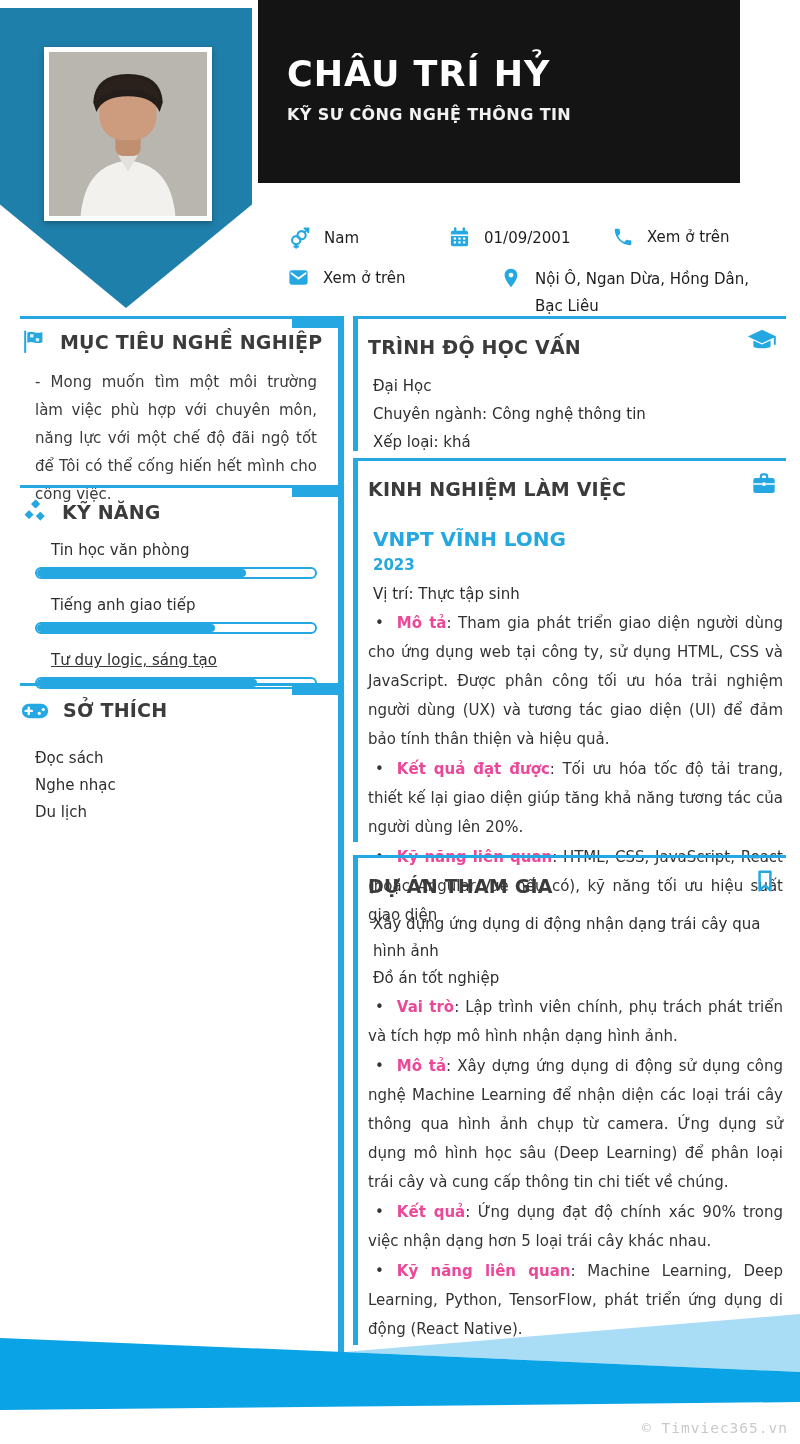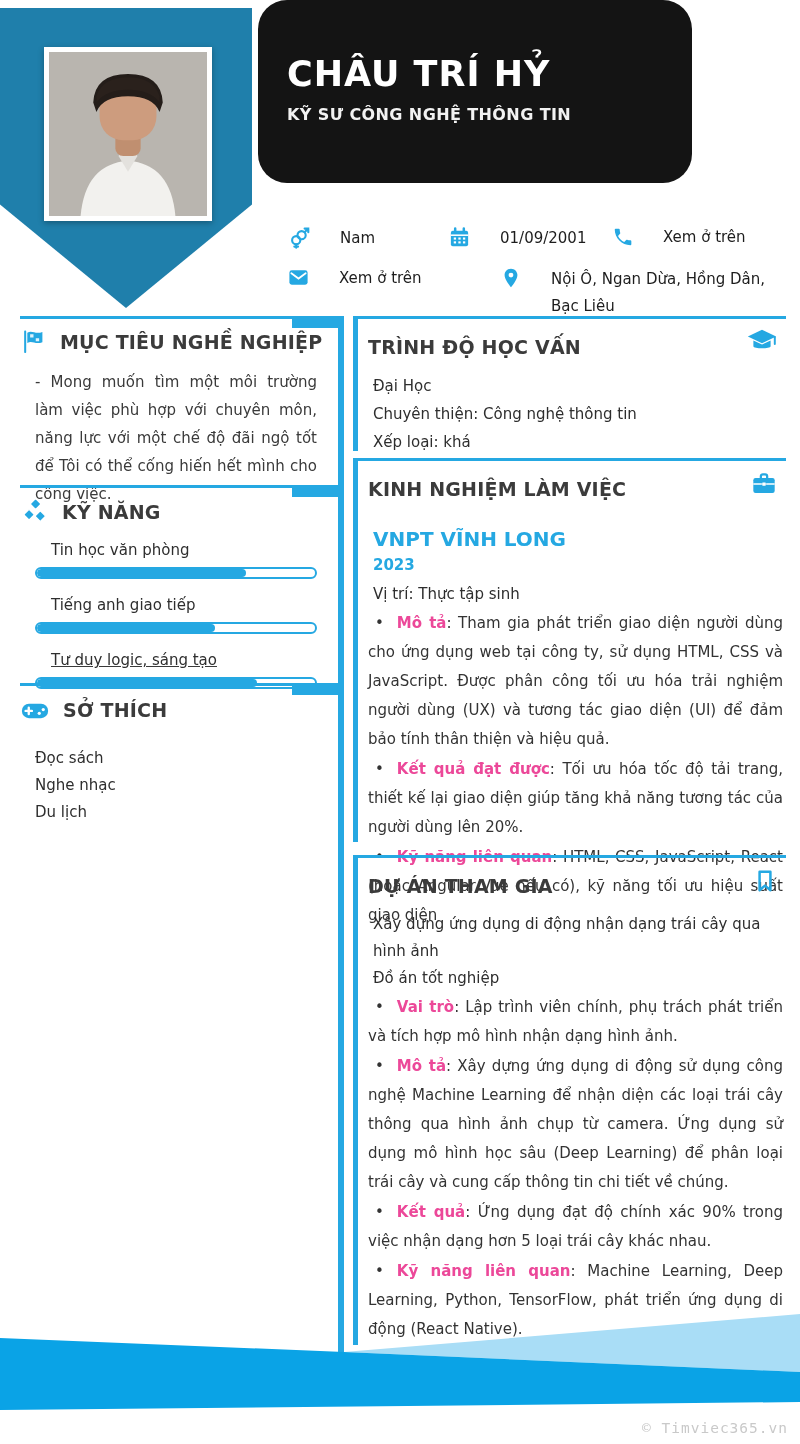--- a/index.html
+++ b/index.html
@@ -10,33 +10,33 @@
     --footer-light:#a9ddf6;
     --text:#3a3a3a;
     --watermark:#c9c9c9;
   }
   *{margin:0;padding:0;box-sizing:border-box;}
   html,body{background:#fff;}
   body{font-family:"DejaVu Sans","Liberation Sans",sans-serif;color:var(--text);}
   .page{position:relative;width:800px;height:1444px;background:#fff;overflow:hidden;}
 
   
-  .hdr-black{position:absolute;left:258px;top:0;width:434px;height:183px;background:var(--header-bg);border-radius:29px;}
+  .hdr-black{position:absolute;left:258px;top:0;width:482px;height:183px;background:var(--header-bg);}
   .hdr-name{position:absolute;left:29px;top:54px;font-size:35px;font-weight:bold;color:#fff;letter-spacing:1px;white-space:nowrap;}
   .hdr-job{position:absolute;left:29px;top:105px;font-size:16px;font-weight:bold;color:#f2f2f2;letter-spacing:.4px;white-space:nowrap;}
 
   
   .banner{position:absolute;left:0;top:8px;width:252px;height:300px;background:var(--banner);
           clip-path:polygon(0 0,100% 0,100% 65.5%,50% 100%,0 65.5%);}
   .photo-card{position:absolute;left:44px;top:47px;width:168px;height:174px;background:#fff;padding:5px;
               box-shadow:0 2px 6px rgba(0,0,0,.3);}
   .photo-card svg{display:block;width:158px;height:164px;}
 
   
-  .ci{position:absolute;display:flex;align-items:center;gap:29px;font-size:15px;color:#1d1d1d;justify-content:flex-end;}
+  .ci{position:absolute;display:flex;align-items:center;gap:13px;font-size:15px;color:#1d1d1d;justify-content:flex-end;}
   .ci.addr{align-items:flex-start;}
   .ci .txt{line-height:22px;}
   .ci.addr .txt{line-height:27px;width:236px;}
   .ic{display:inline-flex;color:var(--accent);flex:0 0 auto;}
   .ic svg{display:block;}
 
   
   .divider{position:absolute;left:338px;top:316px;width:6px;height:1036px;background:var(--accent);}
 
   
@@ -231,21 +231,21 @@
       <span class="sec-title">TRÌNH ĐỘ HỌC VẤN</span>
     </div>
     <span class="sec-ic">
       <svg width="32" height="28" viewBox="0 0 26 22" fill="currentColor">
         <path d="M13 1 1.5 6.5 13 12l11.5-5.5z"></path>
         <path d="M6 9.8v4.6c0 2.2 14 2.2 14 0V9.8l-7 3.3z"></path>
         <path d="M23.4 7.2v5.4" stroke="currentColor" stroke-width="1.6" stroke-linecap="round"></path>
       </svg>
     </span>
     <div class="rline" style="margin-top:14px;">Đại Học</div>
-    <div class="rline" style="margin-top:0;">Chuyên thiện: Công nghệ thông tin</div>
+    <div class="rline" style="margin-top:0;">Chuyên ngành: Công nghệ thông tin</div>
     <div class="rline" style="margin-top:0;">Xếp loại: khá</div>
   </div>
 
   <div class="rsec" style="top:458px;height:384px;">
     <div class="sec-head">
       <span class="sec-title">KINH NGHIỆM LÀM VIỆC</span>
     </div>
     <span class="sec-ic">
       <svg width="28" height="27" viewBox="0 0 24 24">
         <path d="M9.2 7V5.6c0-1 .8-1.8 1.8-1.8h2c1 0 1.8.8 1.8 1.8V7" fill="none" stroke="currentColor" stroke-width="2"></path>

